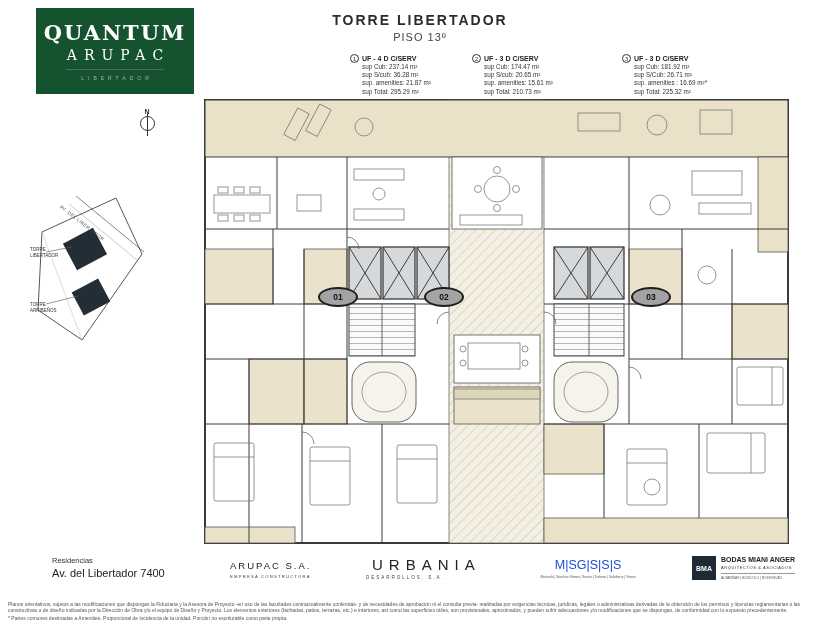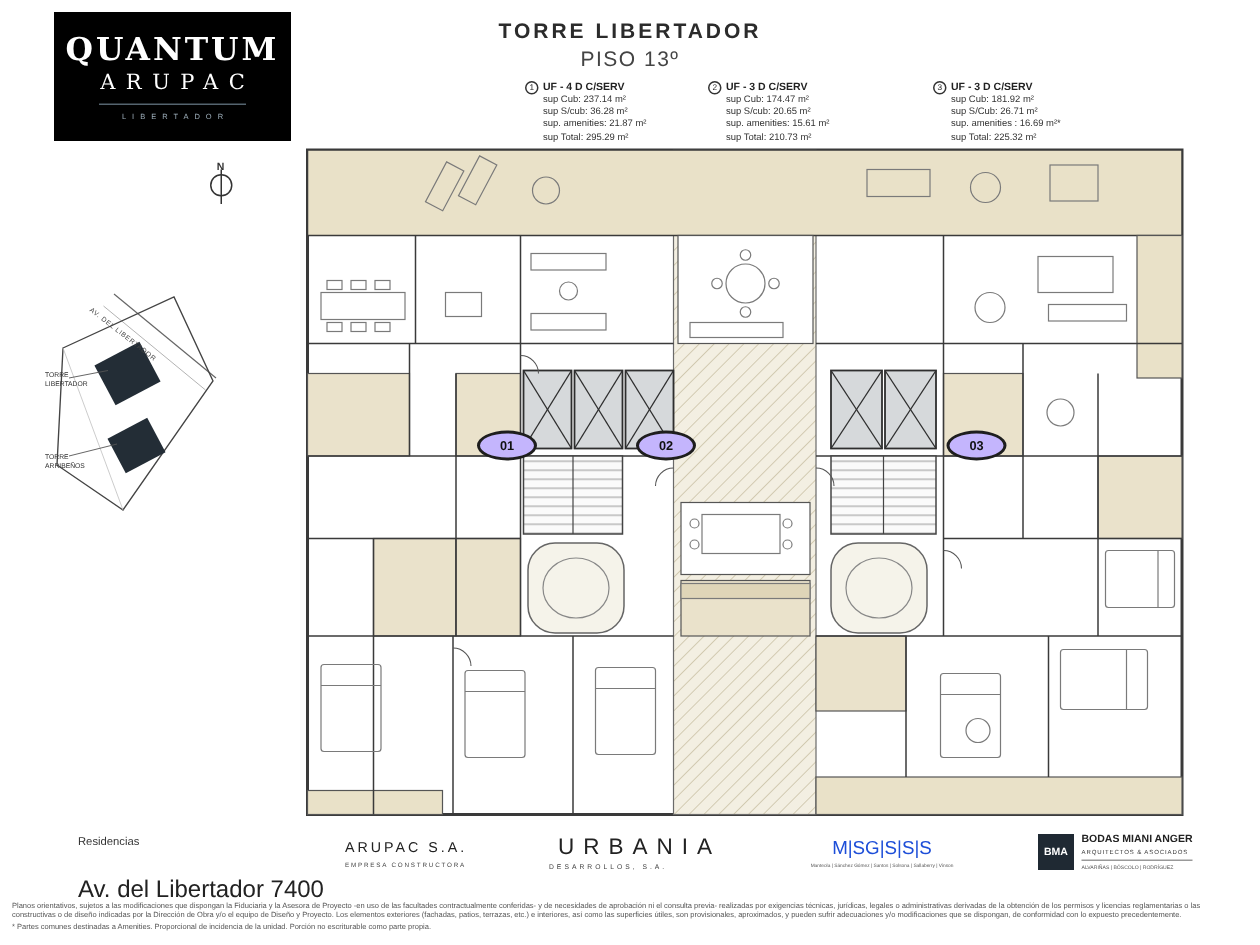--- a/index.html
+++ b/index.html
@@ -2,31 +2,31 @@
 <html><head>
 <meta charset="utf-8">
 <style>
   * { margin:0; padding:0; box-sizing:border-box; }
   body { background:#fff; }
   .page { position:relative; width:840px; height:630px; background:#fff;
           font-family:"Liberation Sans", sans-serif; color:#222; overflow:hidden; }
   .abs { position:absolute; }
 
   
-  .logo { left:36px; top:8px; width:158px; height:86px; background:#000000; color:#fff;
+  .logo { left:36px; top:8px; width:158px; height:86px; background:#14532d; color:#fff;
           display:flex; flex-direction:column; align-items:center; justify-content:center; }
   .logo-q { font-family:"DejaVu Serif", serif; font-size:21px; font-weight:700; letter-spacing:2px; line-height:1; }
   .logo-b { font-family:"DejaVu Serif", serif; font-size:14px; letter-spacing:7px; margin-top:4px; padding-left:7px; }
   .logo-rule { width:98px; height:1px; background:#55646f; margin:6px 0 5px; }
   .logo-sub { font-size:5px; letter-spacing:4px; color:#9fb0bc; padding-left:4px; }
 
   
   .title-block { left:290px; top:12px; width:260px; text-align:center; }
   .title-main { font-size:14px; letter-spacing:2px; font-weight:600; color:#2b2b2b; }
-  .title-floor { font-size:14px; letter-spacing:1px; margin-top:3px; color:#444; }
+  .title-floor { font-size:11px; letter-spacing:1px; margin-top:3px; color:#444; }
 
   
   .unit-specs { left:350px; top:54px; width:440px; height:46px; }
   .unit { position:absolute; width:118px; top:0; }
   .unit-head { display:flex; align-items:center; gap:3px; font-size:7px; font-weight:700; color:#222; }
   .circ { width:9px; height:9px; border:1px solid #333; border-radius:50%; font-size:5.5px; font-weight:400;
           display:flex; align-items:center; justify-content:center; flex:0 0 auto; }
   .unit-lines div { font-size:6.3px; line-height:8.2px; color:#333; padding-left:12px; }
 
   
@@ -38,27 +38,27 @@
   
   .av-label { left:62px; top:204px; font-size:4.5px; letter-spacing:0.5px; color:#444;
               transform:rotate(38deg); transform-origin:left top; white-space:nowrap; }
   .tower-label { font-size:4.5px; line-height:5.6px; color:#333; white-space:pre-line; }
   .tower1 { left:30px; top:247px; width:42px; }
   .tower2 { left:30px; top:302px; width:42px; }
 
   
   .floorplan { left:202px; top:97px; width:590px; height:450px; }
   .marker { position:absolute; width:40px; height:20px; border:2.5px solid #1e1e1e; border-radius:50%;
-            background:#c4b5fd; display:flex; align-items:center; justify-content:center;
+            background:#a3a3a3; display:flex; align-items:center; justify-content:center;
             font-size:8.5px; font-weight:700; color:#111; }
 
   
   .res-block { left:52px; top:556px; }
   .res-small { font-size:7.5px; color:#333; }
-  .res-big { font-size:16px; color:#222; margin-top:20px; }
+  .res-big { font-size:11px; color:#222; margin-top:2px; }
   .arupac { left:230px; top:560px; width:96px; }
   .arupac-name { font-size:9.5px; letter-spacing:2px; color:#222; }
   .arupac-sub { font-size:4.2px; letter-spacing:1.2px; margin-top:3px; color:#444; }
   .urbania { left:366px; top:556px; width:112px; text-align:left; }
   .urbania-name { font-size:15px; letter-spacing:6px; color:#222; padding-left:6px; }
   .urbania-sub { font-size:4.5px; letter-spacing:2px; margin-top:2px; color:#444; }
   .msgsss { left:538px; top:558px; width:100px; text-align:center; }
   .msgsss-name { font-size:12.5px; color:#1d4ed8; }
   .msgsss-sub { font-size:3.2px; margin-top:3px; color:#555; }
   .bma { left:692px; top:556px; display:flex; gap:5px; align-items:flex-start; }

